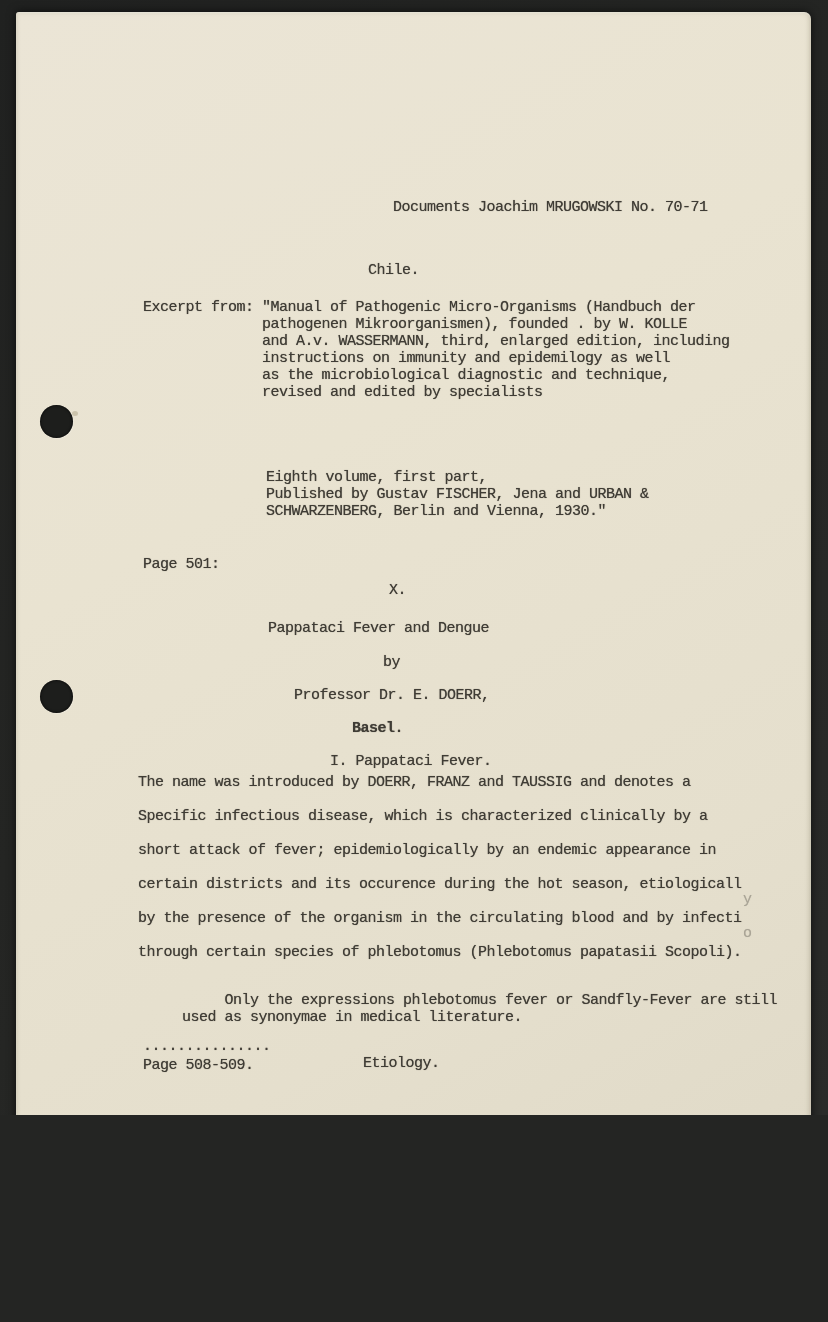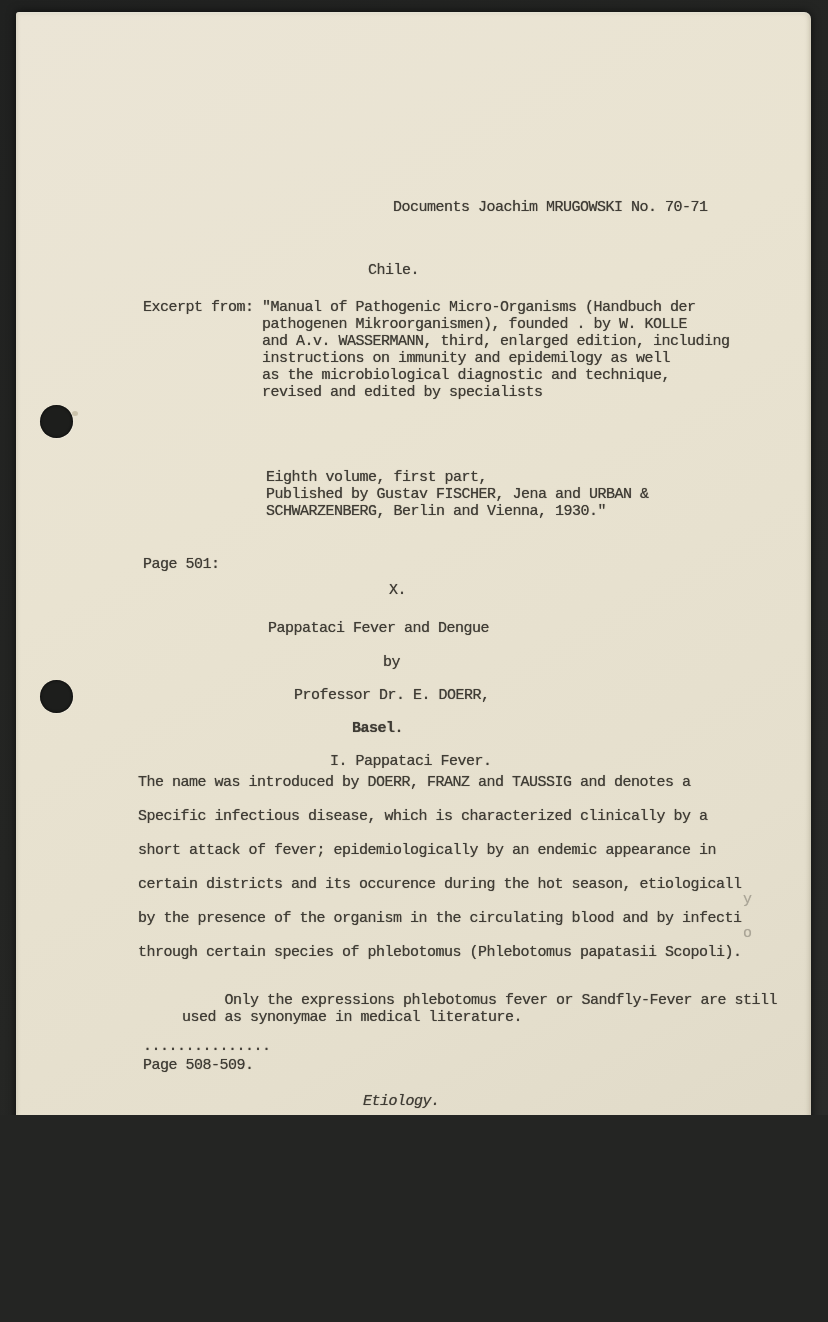--- a/index.html
+++ b/index.html
@@ -110,19 +110,19 @@
     <span class="t faint" style="left:727px; top:879px;">y</span>
     <span class="t faint" style="left:727px; top:913px;">o</span>
 
     <p class="t" style="left:122px; top:980px;margin-left:44px;">     Only the expressions phlebotomus fever or Sandfly-Fever are still
 used as synonymae in medical literature.</p>
 
     <p class="t" style="left:127px; top:1026px;">...............</p>
 
     <p class="t" style="left:127px; top:1045px;">Page 508-509.</p>
 
-    <p class="t" style="left:347px; top:1081px;font-style:italic;">Etiology.</p>
+    <p class="t" style="left:347px; top:1043px;">Etiology.</p>
 
 
     <p class="t" style="left:351px; top:1247px;">- 19 -</p>
 
   </div>
 </div>
 
 </body></html>

